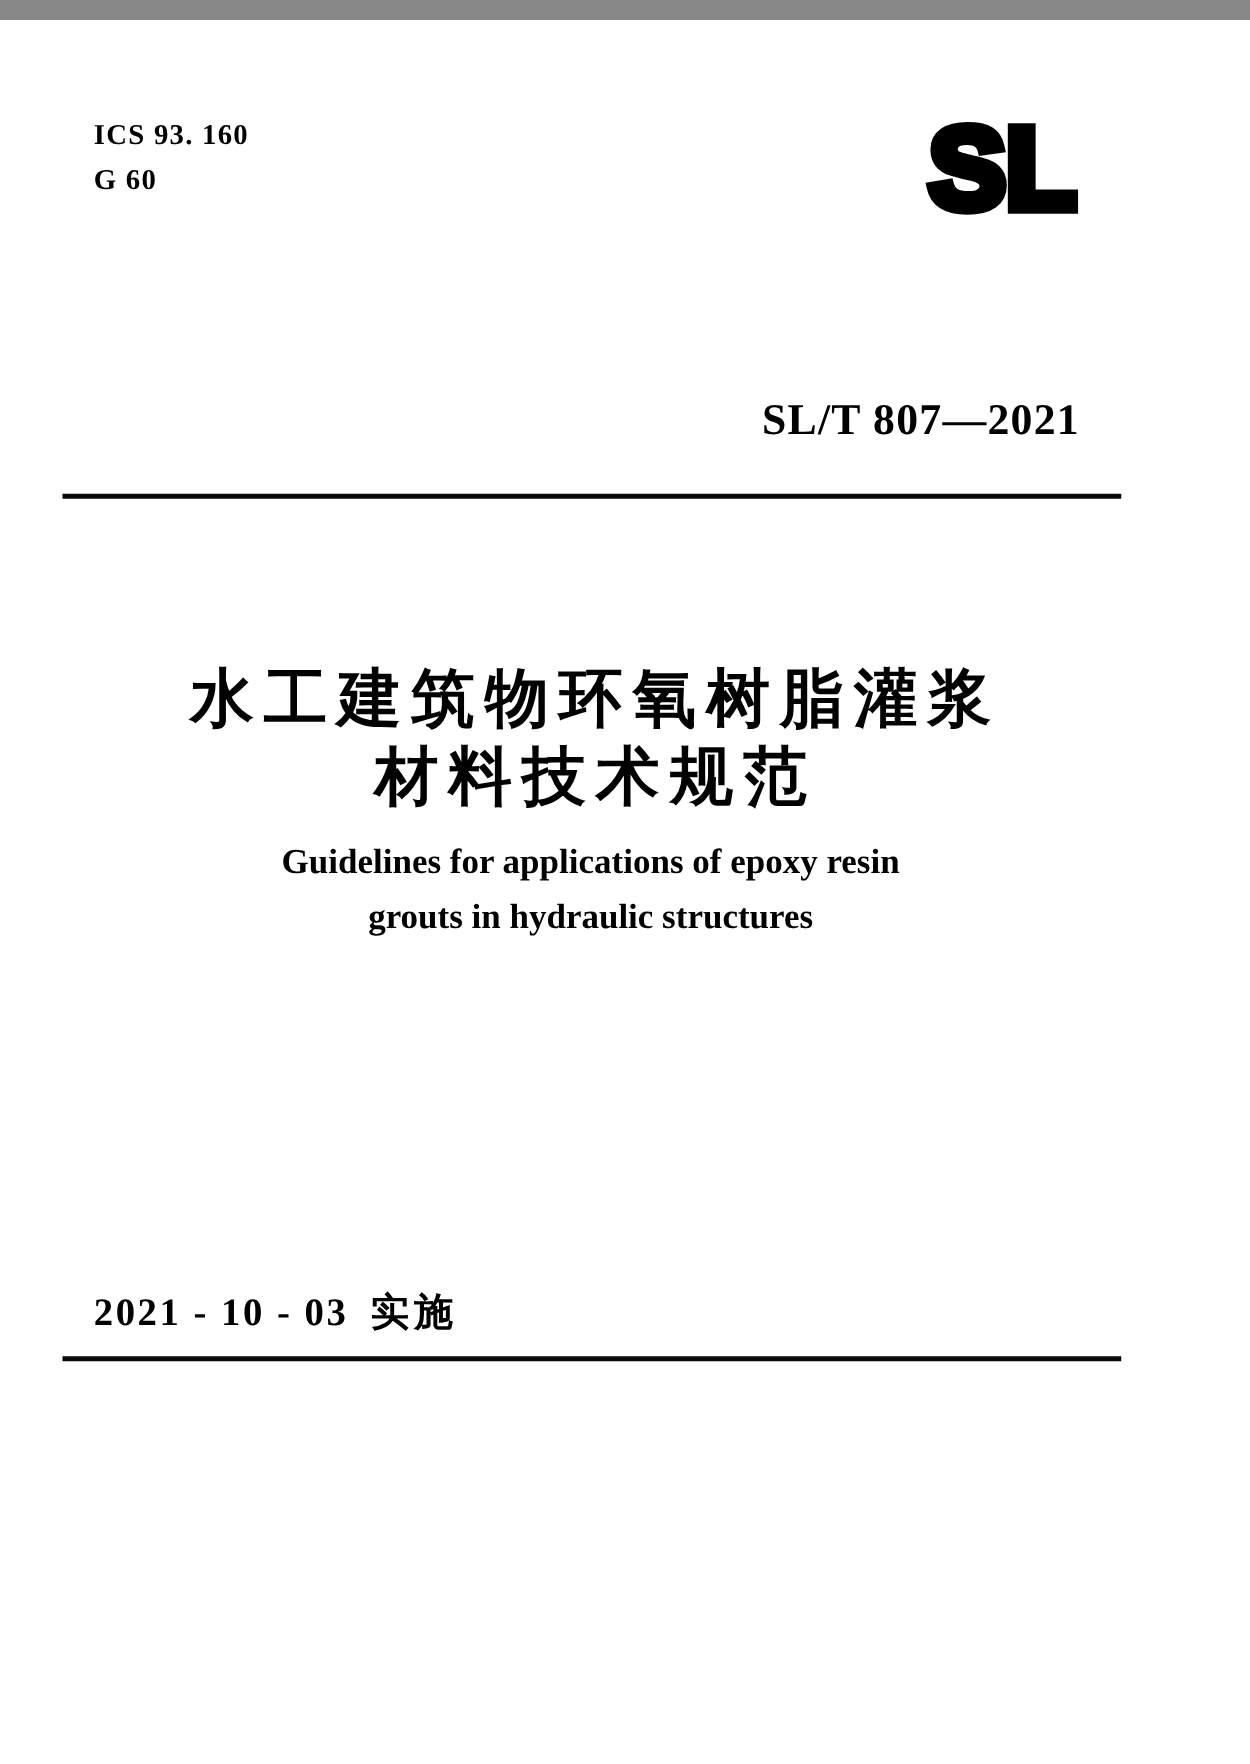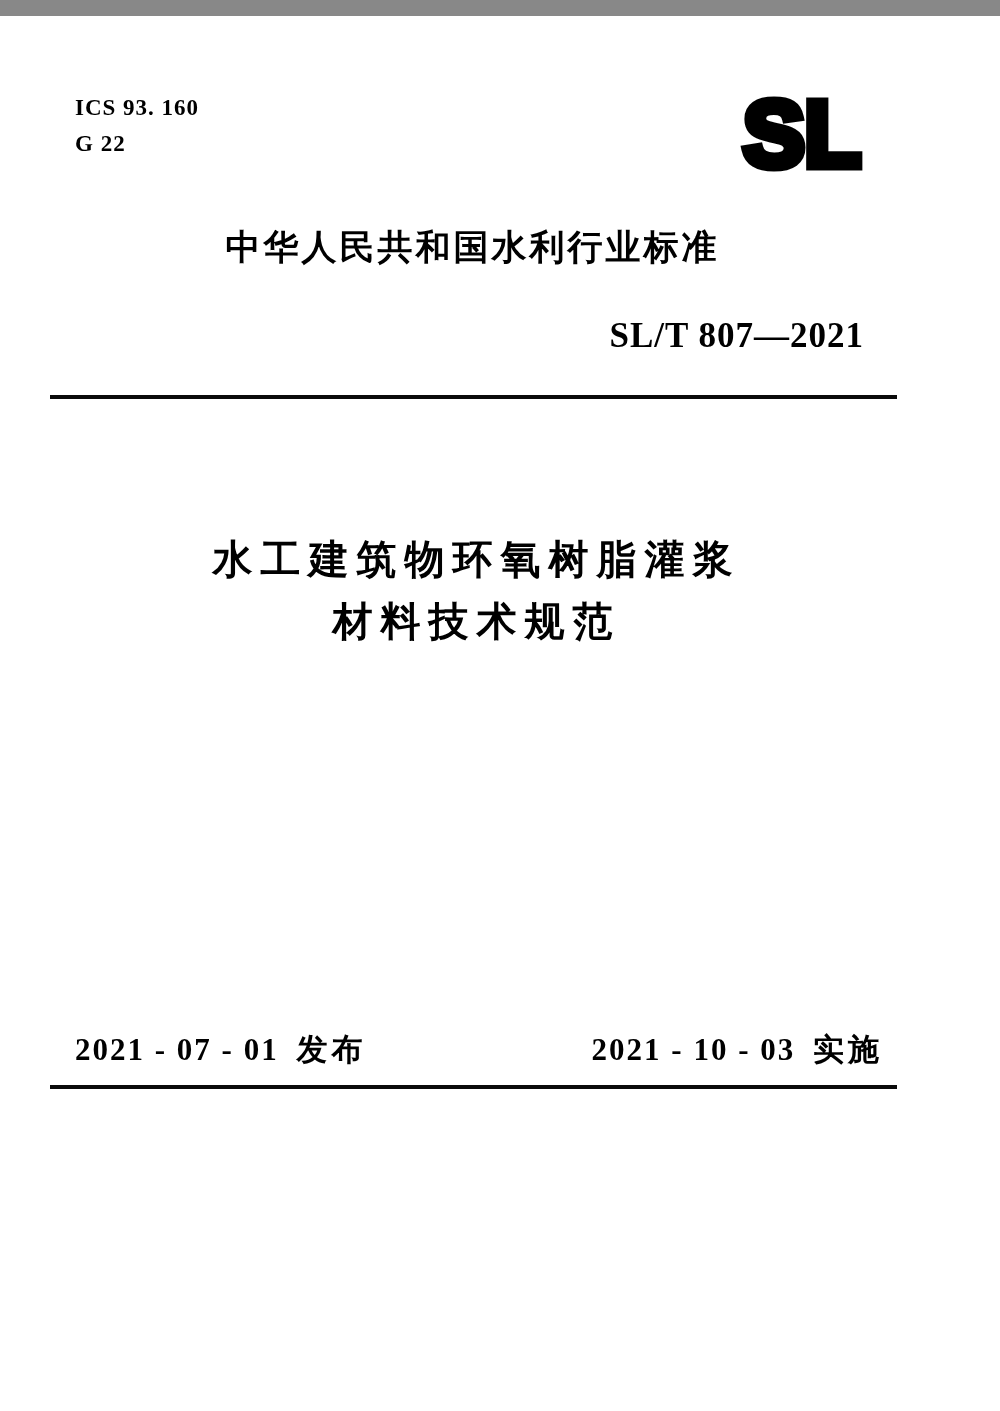--- a/index.html
+++ b/index.html
@@ -68,21 +68,21 @@
   .rule-bottom { top: 1069px; }
   
   .title-zh {
     position: absolute;
     top: 512px;
     left: 50px;
     width: 845px;
     text-align: center;
     font-family: "Liberation Sans", sans-serif;
     font-weight: bold;
-    font-size: 40px;
+    font-size: 51px;
     line-height: 62px;
     letter-spacing: 8px;
     padding-left: 8px; 
   }
   
   .title-en {
     position: absolute;
     top: 652px;
     left: 50px;
     width: 845px;
@@ -133,44 +133,43 @@
   }
   .publisher-action { margin-left: 34px; }
 </style>
 </head>
 <body>
 
 <div class="page">
 
   <div class="ics-block">
     <div>ICS 93. 160</div>
-    <div>G 22</div>
+    <div>G 60</div>
   </div>
 
   <svg class="sl-logo" viewBox="0 0 160 96" aria-hidden="true">
     <text x="80" y="84" text-anchor="middle" font-family="'Liberation Sans', sans-serif" font-weight="bold" font-size="92" fill="#000000" stroke="#000000" stroke-width="9">SL</text>
   </svg>
 
-  <div class="standard-category">中华人民共和国水利行业标准</div>
 
   <div class="standard-number">SL/T 807—2021</div>
 
   <div class="rule rule-top"></div>
 
   <div class="title-zh">
     <div>水工建筑物环氧树脂灌浆</div>
     <div>材料技术规范</div>
   </div>
 
+  <div class="title-en">
+    <div>Guidelines for applications of epoxy resin</div>
+    <div>grouts in hydraulic structures</div>
+  </div>
 
   <div class="dates-row">
-    <div class="date-item">
-      <span class="date-num">2021 - 07 - 01</span>
-      <span class="date-label">发布</span>
-    </div>
     <div class="date-item">
       <span class="date-num">2021 - 10 - 03</span>
       <span class="date-label">实施</span>
     </div>
   </div>
 
   <div class="rule rule-bottom"></div>
 
 
 </div>

